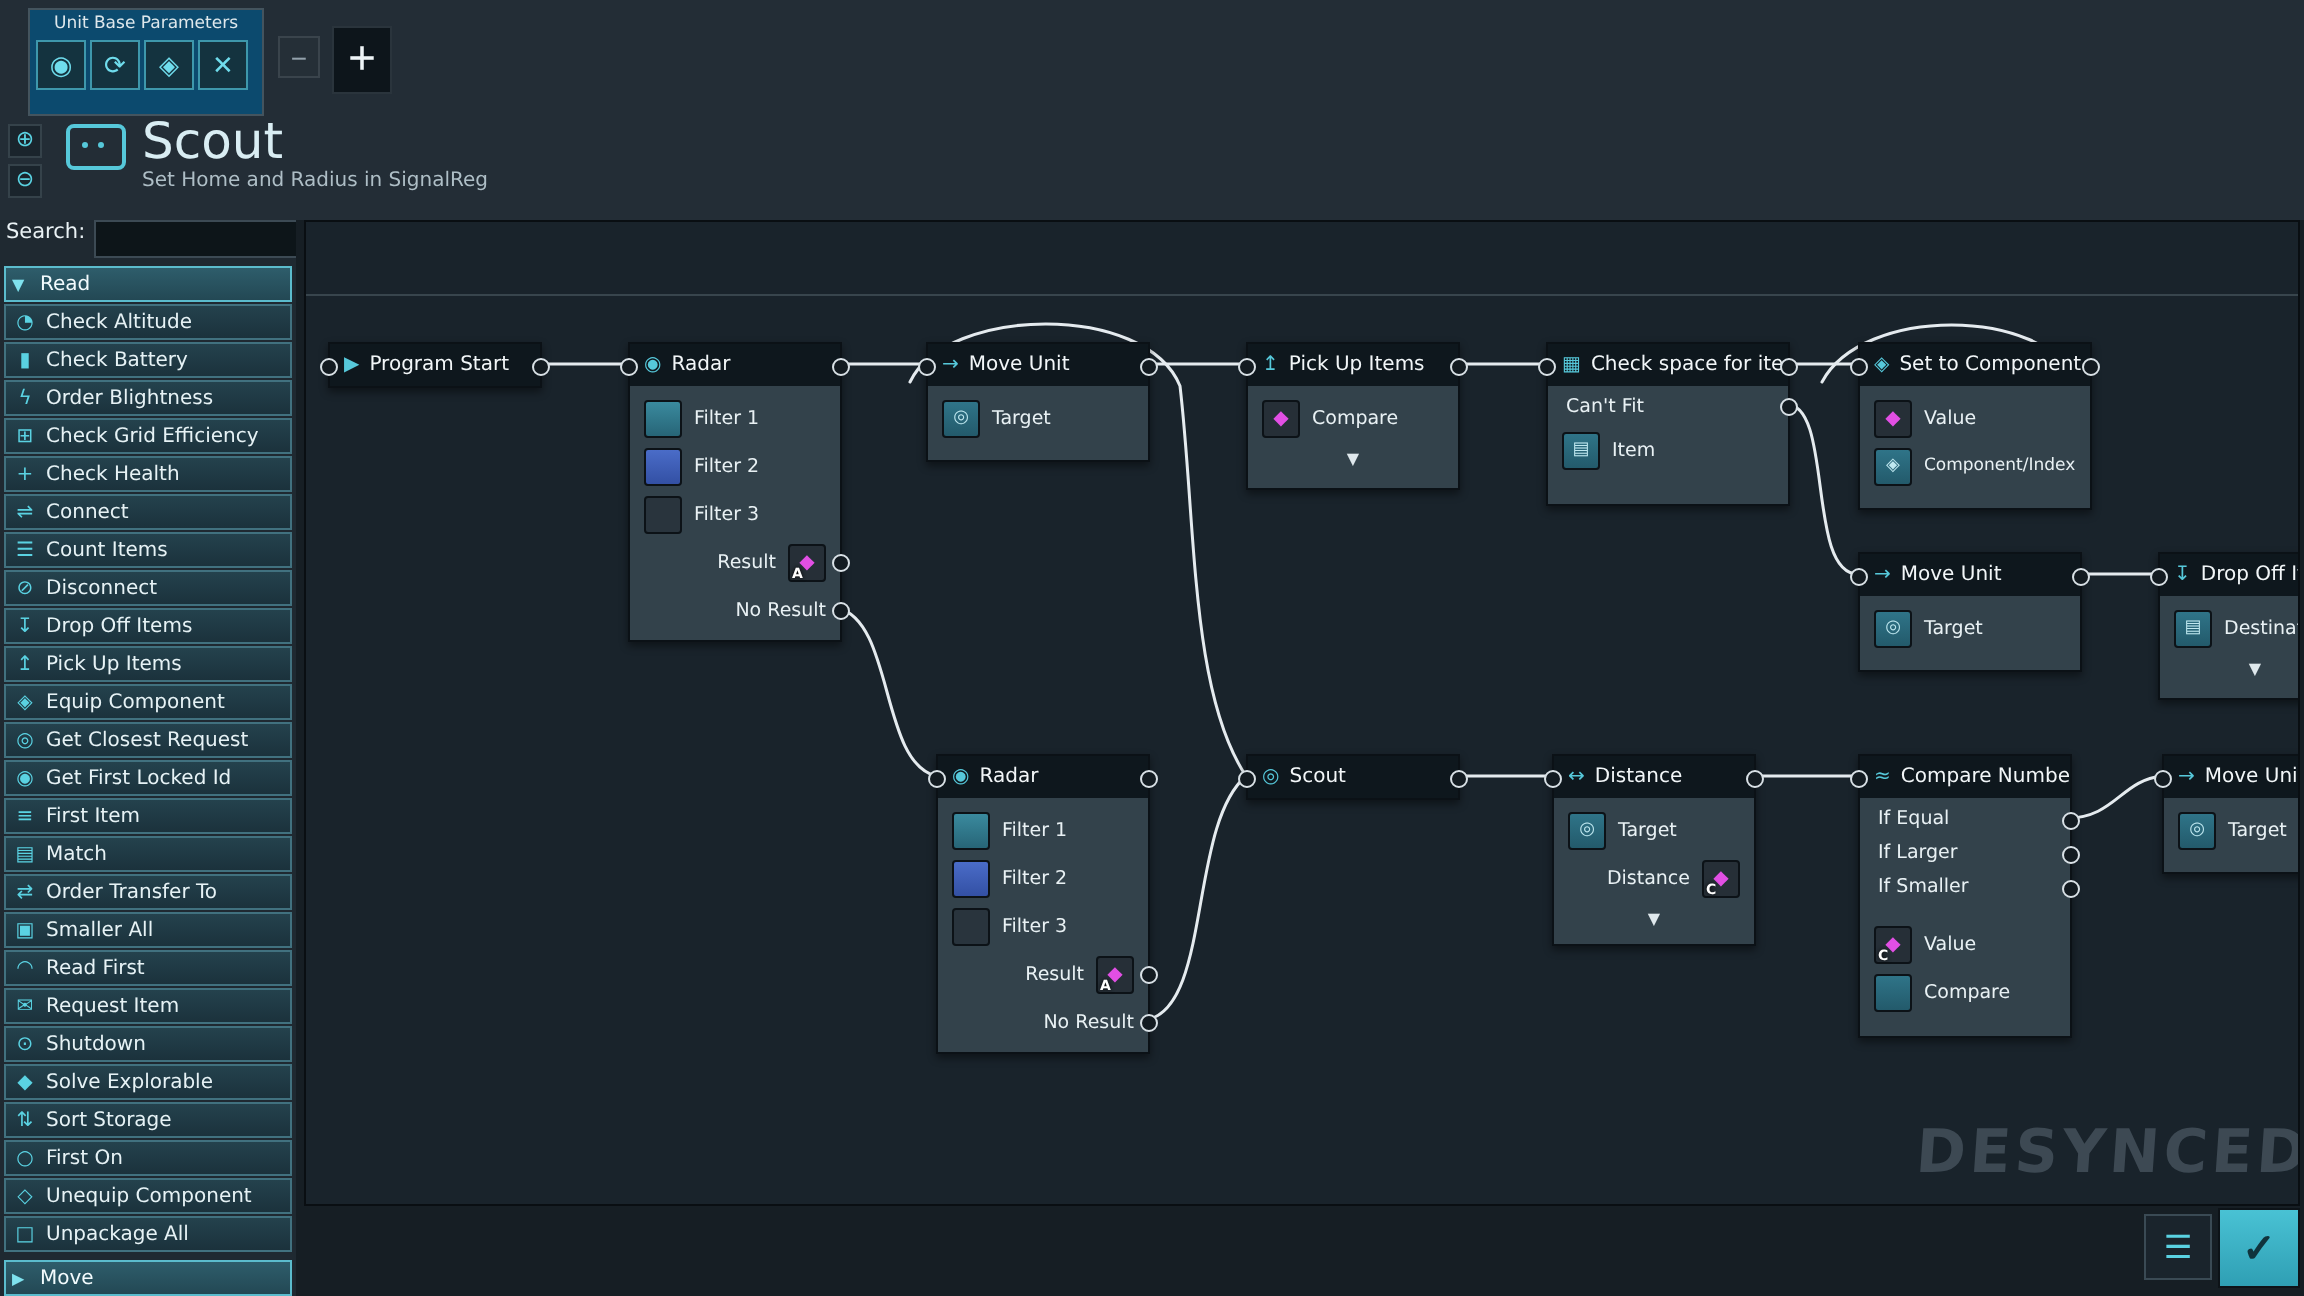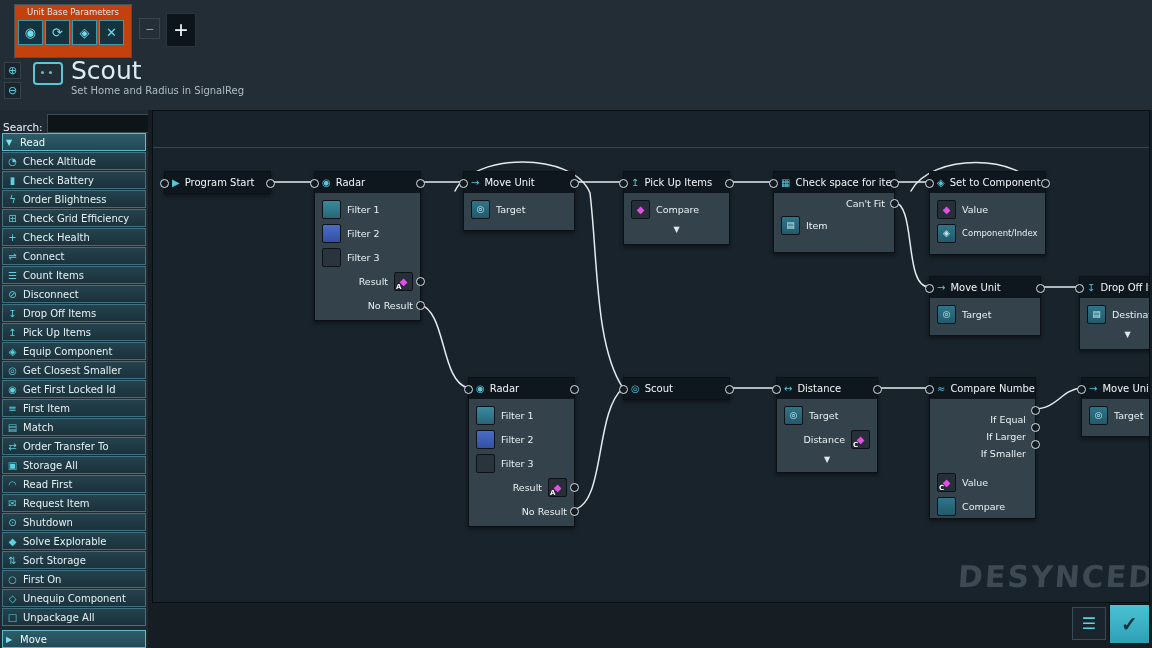--- a/index.html
+++ b/index.html
@@ -2,41 +2,41 @@
 <html><head>
 <meta charset="utf-8">
 <style>
   html,body{margin:0;padding:0;background:#10161b;}
   .page{position:relative;width:1152px;height:648px;overflow:hidden;
         background:#161e24;font-family:"DejaVu Sans","Liberation Sans",sans-serif;
         color:#e8f0f4;-webkit-font-smoothing:antialiased;}
   
   .topbar{position:absolute;left:0;top:0;width:1152px;height:110px;background:#232d36;}
   .params-panel{position:absolute;left:14px;top:4px;width:116px;height:52px;
-        background:#c2410c;border:1px solid #44545e;}
+        background:#0c4a6e;border:1px solid #44545e;}
   .params-title{font-size:8.5px;color:#dfe8ec;text-align:center;padding:2px 0 3px;}
   .params-buttons{display:flex;gap:2px;padding:0 3px;}
   .pbtn{width:25px;height:25px;background:#14333f;border:1px solid #3e98ac;color:#6fdcec;
         font-size:13px;line-height:23px;text-align:center;padding:0;cursor:pointer;}
   .minus-btn{position:absolute;left:139px;top:18px;width:21px;height:21px;background:#252f37;
         border:1px solid #3a444c;color:#93a1ab;font-size:14px;line-height:18px;text-align:center;padding:0;}
   .plus-btn{position:absolute;left:166px;top:13px;width:30px;height:34px;background:#0d151b;
         border:1px solid #2a343c;color:#eef4f7;font-size:24px;line-height:30px;text-align:center;padding:0;}
   .zoombtn{position:absolute;left:4px;width:17px;height:17px;background:#1a242c;border:1px solid #35424a;
         color:#5ad2e2;font-size:11px;line-height:15px;text-align:center;padding:0;}
   .title-row{position:absolute;left:33px;top:58px;display:flex;align-items:flex-start;gap:8px;}
   .scout-icon{width:26px;height:19px;margin-top:4px;border:2px solid #56c8da;border-radius:4px;
         position:relative;flex:0 0 auto;}
   .scout-icon::before{content:"";position:absolute;left:6px;top:7px;width:3px;height:3px;border-radius:50%;
         background:#56c8da;box-shadow:8px 0 0 #56c8da;}
   .big-title{font-size:25px;color:#d9edf3;line-height:26px;}
   .subtitle{font-size:10px;color:#aebec6;margin-top:1px;}
   
   .sidebar{position:absolute;left:0;top:110px;width:148px;height:538px;background:#1f2931;overflow:hidden;}
-  .search-row{display:flex;align-items:flex-end;gap:4px;height:23px;padding:0 3px;}
+  .search-row{display:flex;align-items:flex-start;gap:4px;height:23px;padding:0 3px;}
   .search-row label{font-size:10.5px;color:#eaf2f5;}
   .search-input{width:98px;height:15px;background:#0d1519;border:1px solid #3c4a54;color:#fff;font-size:10px;}
   .sitem,.shead{height:16px;margin:0 2px 1px 2px;display:flex;align-items:center;gap:4px;
         padding:0 3px;border:1px solid #41717f;font-size:10px;color:#e6f2f5;cursor:pointer;
         background:linear-gradient(180deg,#24424d,#1b323c);white-space:nowrap;overflow:hidden;}
   .shead{background:linear-gradient(180deg,#2e5d6b,#234854);border-color:#5bbccd;color:#f2fbfd;}
   .shead.gap{margin-top:4px;}
   .sicon{width:13px;text-align:center;color:#5ad2e2;font-size:10px;flex:0 0 auto;}
   .chev{color:#7fe2ee;font-size:8px;width:10px;flex:0 0 auto;}
   
@@ -44,21 +44,21 @@
         border:1px solid #090e12;overflow:hidden;}
   .canvas-divider{position:absolute;left:0;right:0;top:36px;border-top:1px solid #38454d;}
   .wires{position:absolute;left:0;top:0;width:996px;height:491px;pointer-events:none;}
   .node{position:absolute;background:#33424b;border:1px solid #0b1116;box-shadow:0 2px 4px rgba(0,0,0,.45);}
   .nhead{height:21px;background:#0e171d;display:flex;align-items:center;gap:5px;padding:0 7px;
         font-size:10px;color:#f2f6f8;white-space:nowrap;overflow:hidden;}
   .nicon{color:#56c8da;font-size:10px;flex:0 0 auto;}
   .nbody{padding-top:4px;}
   .row{display:flex;align-items:center;gap:6px;padding:0 7px;height:24px;}
   .row.r{justify-content:flex-end;}
-  .out{display:flex;justify-content:flex-end;align-items:center;height:17px;padding:0 9px;
+  .out{display:flex;align-items:center;height:17px;padding:0 9px;
         font-size:9.5px;color:#e9f1f4;}
   .out20{height:20px;}
   .rlbl{font-size:9.5px;color:#e9f1f4;white-space:nowrap;}
   .chip{width:17px;height:17px;border:1px solid #0c1217;border-radius:2px;flex:0 0 auto;
         position:relative;display:flex;align-items:center;justify-content:center;
         font-size:9px;color:#bfe8f0;}
   .c-f1{background:linear-gradient(180deg,#3a8a9e,#276577);}
   .c-f2{background:linear-gradient(180deg,#4a6cc8,#3350a4);}
   .c-f3{background:#29343d;}
   .c-teal{background:linear-gradient(180deg,#2f7488,#235a6b);}
@@ -155,41 +155,41 @@
     <div class="sitem">
         <span class="sicon">↥</span>
         <span class="slbl">Pick Up Items</span>
       </div>
     <div class="sitem">
         <span class="sicon">◈</span>
         <span class="slbl">Equip Component</span>
       </div>
     <div class="sitem">
         <span class="sicon">◎</span>
-        <span class="slbl">Get Closest Smaller</span>
+        <span class="slbl">Get Closest Request</span>
       </div>
     <div class="sitem">
         <span class="sicon">◉</span>
         <span class="slbl">Get First Locked Id</span>
       </div>
     <div class="sitem">
         <span class="sicon">≡</span>
         <span class="slbl">First Item</span>
       </div>
     <div class="sitem">
         <span class="sicon">▤</span>
         <span class="slbl">Match</span>
       </div>
     <div class="sitem">
         <span class="sicon">⇄</span>
         <span class="slbl">Order Transfer To</span>
       </div>
     <div class="sitem">
         <span class="sicon">▣</span>
-        <span class="slbl">Storage All</span>
+        <span class="slbl">Smaller All</span>
       </div>
     <div class="sitem">
         <span class="sicon">◠</span>
         <span class="slbl">Read First</span>
       </div>
     <div class="sitem">
         <span class="sicon">✉</span>
         <span class="slbl">Request Item</span>
       </div>
     <div class="sitem">
@@ -463,21 +463,21 @@
       </div>
       <i class="port" style="left:-5px;top:7px"></i>
       <i class="port" style="right:-5px;top:7px"></i>
     </div>
 
     <div class="node" style="left:776px;top:266px;width:105px;height:140px">
       <div class="nhead">
           <span class="nicon">≈</span>
           <span class="ntitle">Compare Number</span>
         </div>
-      <div class="nbody" style="padding-top:12px">
+      <div class="nbody" style="padding-top:2px">
         <div class="out">
             <span>If Equal</span>
           </div>
         <div class="out">
             <span>If Larger</span>
           </div>
         <div class="out">
             <span>If Smaller</span>
           </div>
         <div class="row" style="margin-top:8px">

